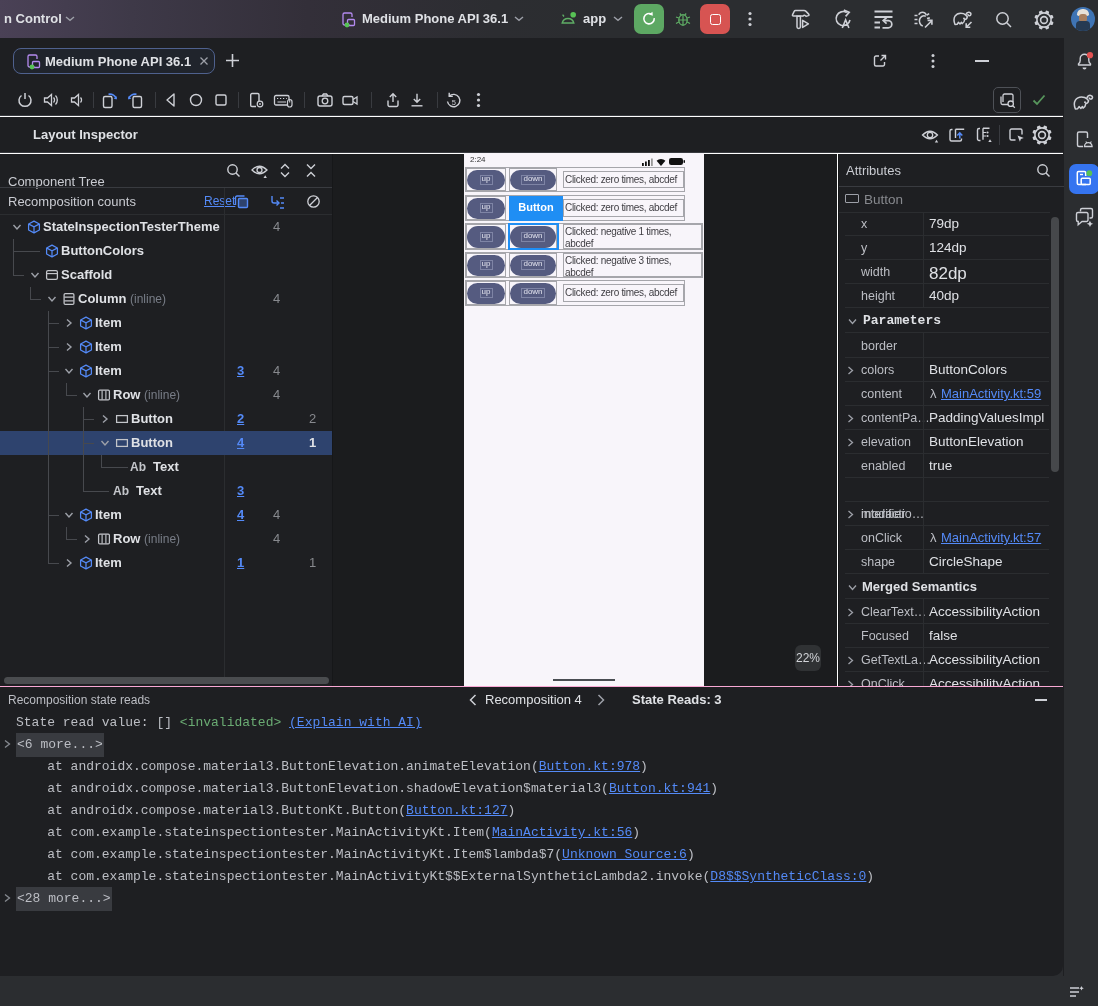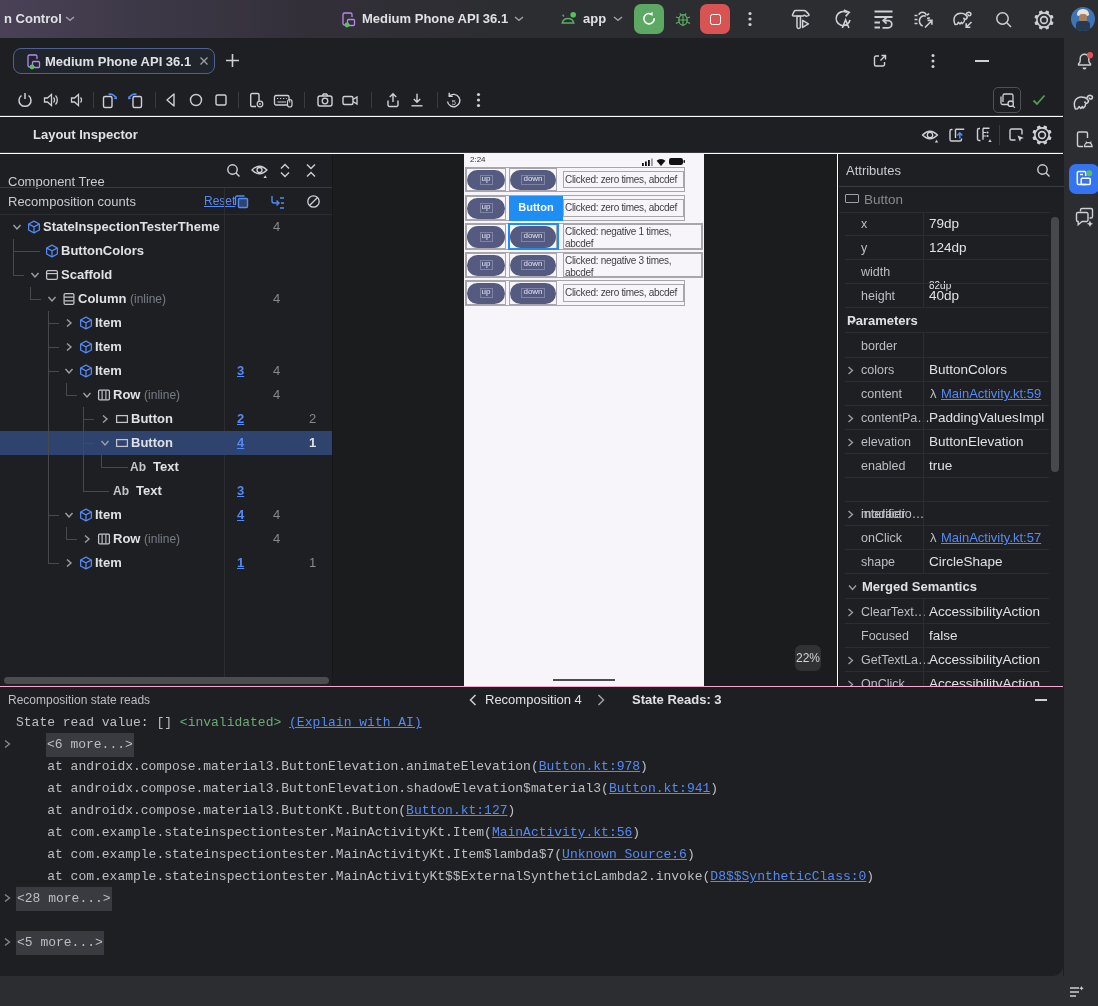--- a/index.html
+++ b/index.html
@@ -557,29 +557,29 @@
     <div class="abs" style="left:0;top:32px;width:225px;height:1px;background:#393b40;"></div>
     <div class="abs" style="left:6px;top:40px;width:14px;height:9px;border:1.4px solid #9da0a8;border-radius:1px;"></div>
     <div class="abs" style="left:25px;top:38px;color:#87898e;font-size:13.5px;">Button</div>
     <div class="abs" style="left:22px;top:63px;font-size:12.5px;color:#bcbec4;">x</div>
 <div class="abs" style="left:90px;top:62px;font-size:13.5px;color:#dfe1e5;">79dp</div>
 <div class="abs" style="left:6px;top:81px;width:204px;height:1px;background:#2b2d30;"></div>
 <div class="abs" style="left:22px;top:87px;font-size:12.5px;color:#bcbec4;">y</div>
 <div class="abs" style="left:90px;top:86px;font-size:13.5px;color:#dfe1e5;">124dp</div>
 <div class="abs" style="left:6px;top:105px;width:204px;height:1px;background:#2b2d30;"></div>
 <div class="abs" style="left:22px;top:111px;font-size:12.5px;color:#bcbec4;">width</div>
-<div class="abs" style="left:90px;top:126px;font-size:10px;color:#dfe1e5;">82dp</div>
+<div class="abs" style="left:90px;top:110px;font-size:17px;color:#dfe1e5;">82dp</div>
 <div class="abs" style="left:6px;top:129px;width:204px;height:1px;background:#2b2d30;"></div>
 <div class="abs" style="left:22px;top:135px;font-size:12.5px;color:#bcbec4;">height</div>
 <div class="abs" style="left:90px;top:134px;font-size:13.5px;color:#dfe1e5;">40dp</div>
 <div class="abs" style="left:6px;top:153px;width:204px;height:1px;background:#2b2d30;"></div>
 <svg class="abs" style="left:8px;top:162px" width="11" height="11" viewBox="0 0 11 11">
         <path d="M2 3.5 L5.5 7.5 L9 3.5" fill="none" stroke="#9da0a8" stroke-width="1.3"></path>
       </svg>
-<div class="abs txt" style="left:8px;top:159px;font-weight:bold;">Parameters</div>
+<div class="abs txt" style="left:24px;top:159px;font-weight:bold;font-family:Liberation Mono, monospace;">Parameters</div>
 <div class="abs" style="left:6px;top:178px;width:204px;height:1px;background:#2b2d30;"></div>
 <div class="abs" style="left:22px;top:185px;font-size:12.5px;color:#bcbec4;">border</div>
 <div class="abs" style="left:6px;top:203px;width:204px;height:1px;background:#2b2d30;"></div>
 <svg class="abs" style="left:6px;top:211px" width="11" height="11" viewBox="0 0 11 11">
         <path d="M3.5 2 L7.5 5.5 L3.5 9" fill="none" stroke="#9da0a8" stroke-width="1.3"></path>
       </svg>
 <div class="abs" style="left:22px;top:209px;font-size:12.5px;color:#bcbec4;">colors</div>
 <div class="abs" style="left:90px;top:208px;font-size:13.5px;color:#dfe1e5;">ButtonColors</div>
 <div class="abs" style="left:6px;top:227px;width:204px;height:1px;background:#2b2d30;"></div>
 <div class="abs" style="left:22px;top:233px;font-size:12.5px;color:#bcbec4;">content</div>
@@ -656,34 +656,31 @@
     <div class="abs txt" style="left:485px;top:5px;">Recomposition 4</div>
     <svg class="abs" style="left:596px;top:6px" width="10" height="14" viewBox="0 0 10 14">
         <path d="M2.5 2 L7.5 7 L2.5 12" fill="none" stroke="#9da0a8" stroke-width="1.5"></path>
       </svg>
     <div class="abs txt" style="left:632px;top:5px;font-weight:bold;">State Reads: 3</div>
     <div class="abs" style="left:1035px;top:12px;width:12px;height:2px;background:#ced0d6;"></div>
     <div style="position:absolute;left:0;top:25px;width:1063px;">
     <div style="position:relative;height:22px;color:#bcbec4;font-family:'Liberation Mono',monospace;font-size:13px;line-height:22px;white-space:pre;"><span style="position:absolute;left:16px;">State read value: [] <span style="color:#6aab73;">&lt;invalidated&gt;</span> <span style="color:#548af7;text-decoration:underline;">(Explain with AI)</span></span></div>
 <div style="position:relative;height:22px;color:#bcbec4;font-family:'Liberation Mono',monospace;font-size:13px;line-height:22px;white-space:pre;"><svg style="position:absolute;left:2px;top:4px" width="10" height="12" viewBox="0 0 10 12">
             <path d="M3 2.5 L7.5 6 L3 9.5" fill="none" stroke="#868a91" stroke-width="1.3"></path>
-          </svg><span style="position:absolute;left:16px;margin-left:30px;"><span style="background:#393b40;padding:4px 1px 5px 1px;">&lt;6 more...&gt;</span></span></div>
+          </svg><span style="position:absolute;left:16px;"><span style="background:#393b40;padding:4px 1px 5px 1px;">&lt;6 more...&gt;</span></span></div>
 <div style="position:relative;height:22px;color:#bcbec4;font-family:'Liberation Mono',monospace;font-size:13px;line-height:22px;white-space:pre;"><span style="position:absolute;left:16px;">    at androidx.compose.material3.ButtonElevation.animateElevation(<span style="color:#548af7;text-decoration:underline;">Button.kt:978</span>)</span></div>
 <div style="position:relative;height:22px;color:#bcbec4;font-family:'Liberation Mono',monospace;font-size:13px;line-height:22px;white-space:pre;"><span style="position:absolute;left:16px;">    at androidx.compose.material3.ButtonElevation.shadowElevation$material3(<span style="color:#548af7;text-decoration:underline;">Button.kt:941</span>)</span></div>
 <div style="position:relative;height:22px;color:#bcbec4;font-family:'Liberation Mono',monospace;font-size:13px;line-height:22px;white-space:pre;"><span style="position:absolute;left:16px;">    at androidx.compose.material3.ButtonKt.Button(<span style="color:#548af7;text-decoration:underline;">Button.kt:127</span>)</span></div>
 <div style="position:relative;height:22px;color:#bcbec4;font-family:'Liberation Mono',monospace;font-size:13px;line-height:22px;white-space:pre;"><span style="position:absolute;left:16px;">    at com.example.stateinspectiontester.MainActivityKt.Item(<span style="color:#548af7;text-decoration:underline;">MainActivity.kt:56</span>)</span></div>
 <div style="position:relative;height:22px;color:#bcbec4;font-family:'Liberation Mono',monospace;font-size:13px;line-height:22px;white-space:pre;"><span style="position:absolute;left:16px;">    at com.example.stateinspectiontester.MainActivityKt.Item$lambda$7(<span style="color:#548af7;text-decoration:underline;">Unknown Source:6</span>)</span></div>
 <div style="position:relative;height:22px;color:#bcbec4;font-family:'Liberation Mono',monospace;font-size:13px;line-height:22px;white-space:pre;"><span style="position:absolute;left:16px;">    at com.example.stateinspectiontester.MainActivityKt$$ExternalSyntheticLambda2.invoke(<span style="color:#548af7;text-decoration:underline;">D8$$SyntheticClass:0</span>)</span></div>
 <div style="position:relative;height:22px;color:#bcbec4;font-family:'Liberation Mono',monospace;font-size:13px;line-height:22px;white-space:pre;"><svg style="position:absolute;left:2px;top:4px" width="10" height="12" viewBox="0 0 10 12">
             <path d="M3 2.5 L7.5 6 L3 9.5" fill="none" stroke="#868a91" stroke-width="1.3"></path>
           </svg><span style="position:absolute;left:16px;"><span style="background:#393b40;padding:4px 1px 5px 1px;">&lt;28 more...&gt;</span></span></div>
 <div style="position:relative;height:22px;color:#bcbec4;font-family:'Liberation Mono',monospace;font-size:13px;line-height:22px;white-space:pre;"><span style="position:absolute;left:16px;"></span></div>
-<div style="position:relative;height:22px;color:#bcbec4;font-family:'Liberation Mono',monospace;font-size:13px;line-height:22px;white-space:pre;"><svg style="position:absolute;left:2px;top:4px" width="10" height="12" viewBox="0 0 10 12">
-            <path d="M3 2.5 L7.5 6 L3 9.5" fill="none" stroke="#868a91" stroke-width="1.3"></path>
-          </svg><span style="position:absolute;left:16px;"><span style="background:#393b40;padding:4px 1px 5px 1px;">&lt;5 more...&gt;</span></span></div>
     </div>
   </div>
 
   <div class="abs" style="left:0;top:976px;width:1098px;height:30px;background:#2b2d30;">
     <svg class="abs" style="left:1069px;top:10px" width="16" height="13" viewBox="0 0 16 13">
       <path d="M1 2 h9 M1 6 h9 M1 10 h6" stroke="#ced0d6" stroke-width="1.6"></path>
       <path d="M12.5 0 q0.3 2 2.3 2.3 q-2 0.3-2.3 2.3 q-0.3-2 -2.3-2.3 q2-0.3 2.3-2.3" fill="#ced0d6"></path>
     </svg>
   </div>
 

